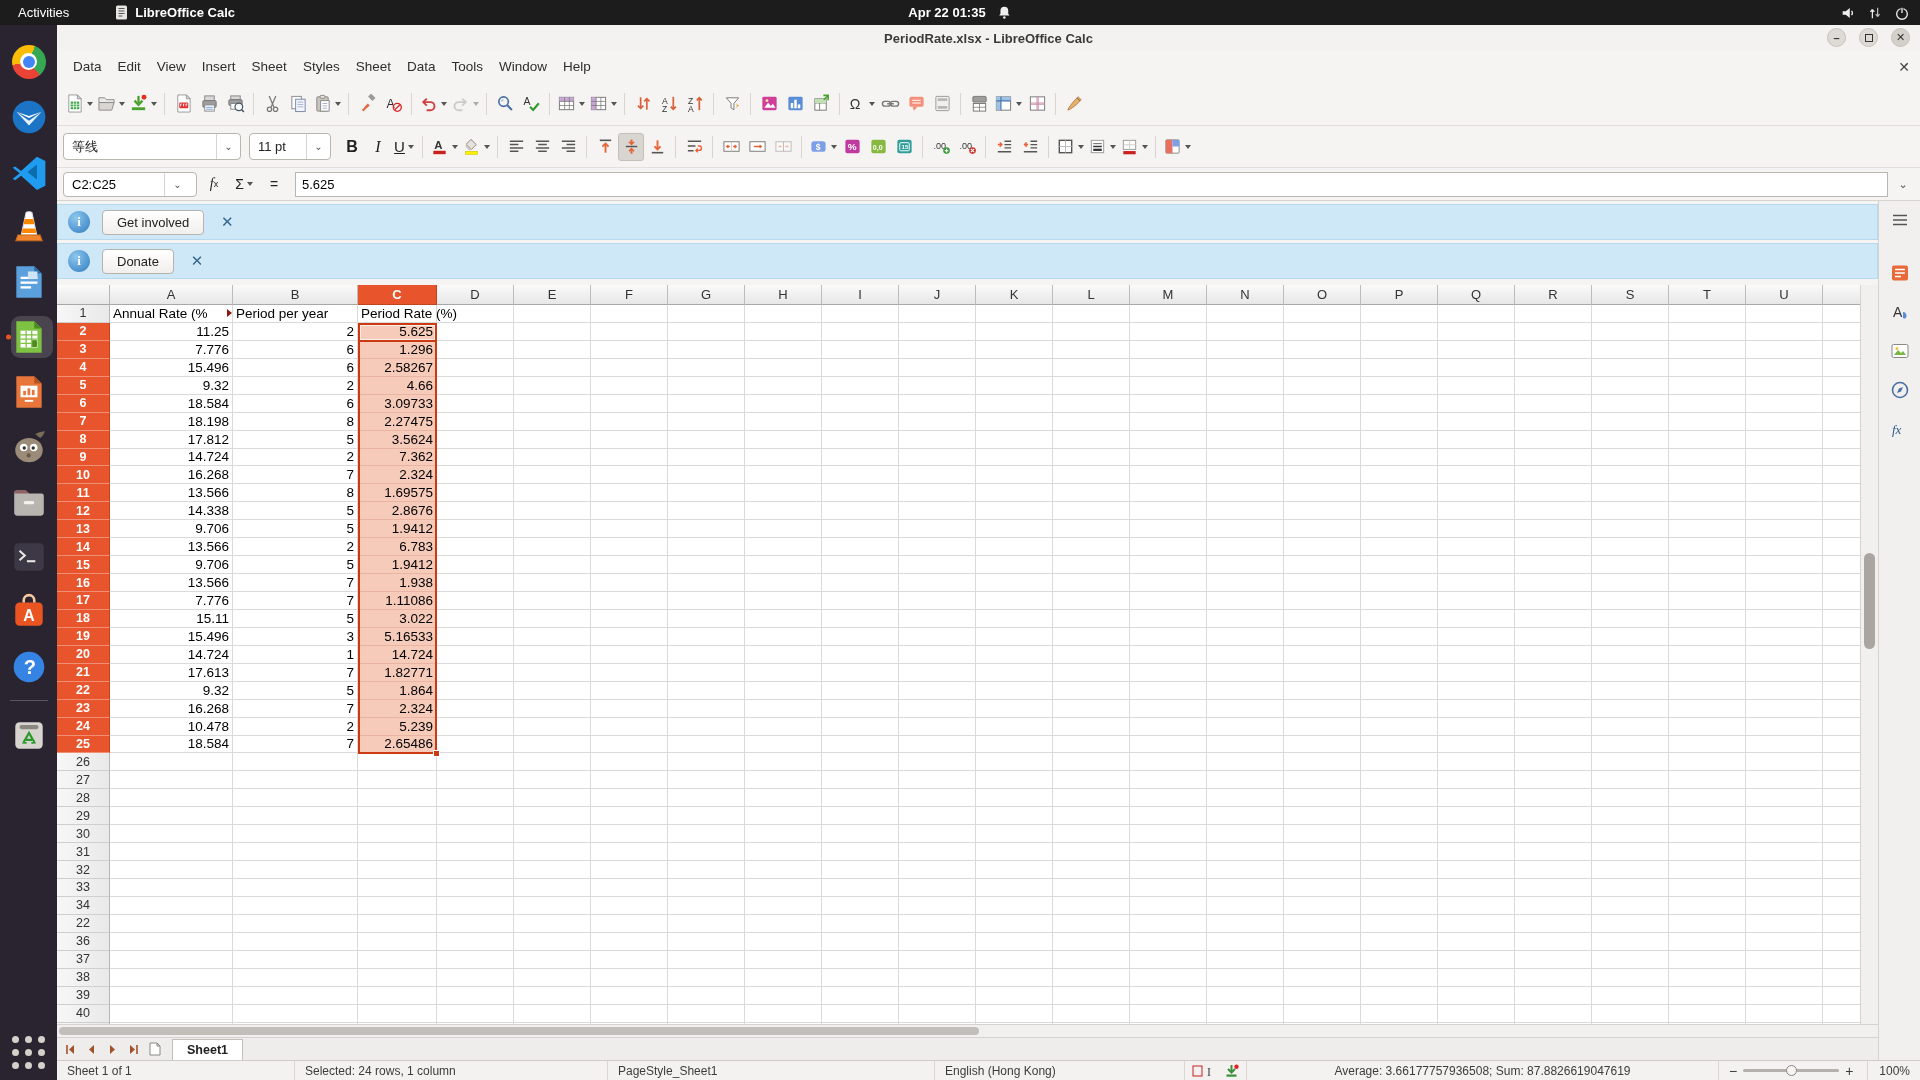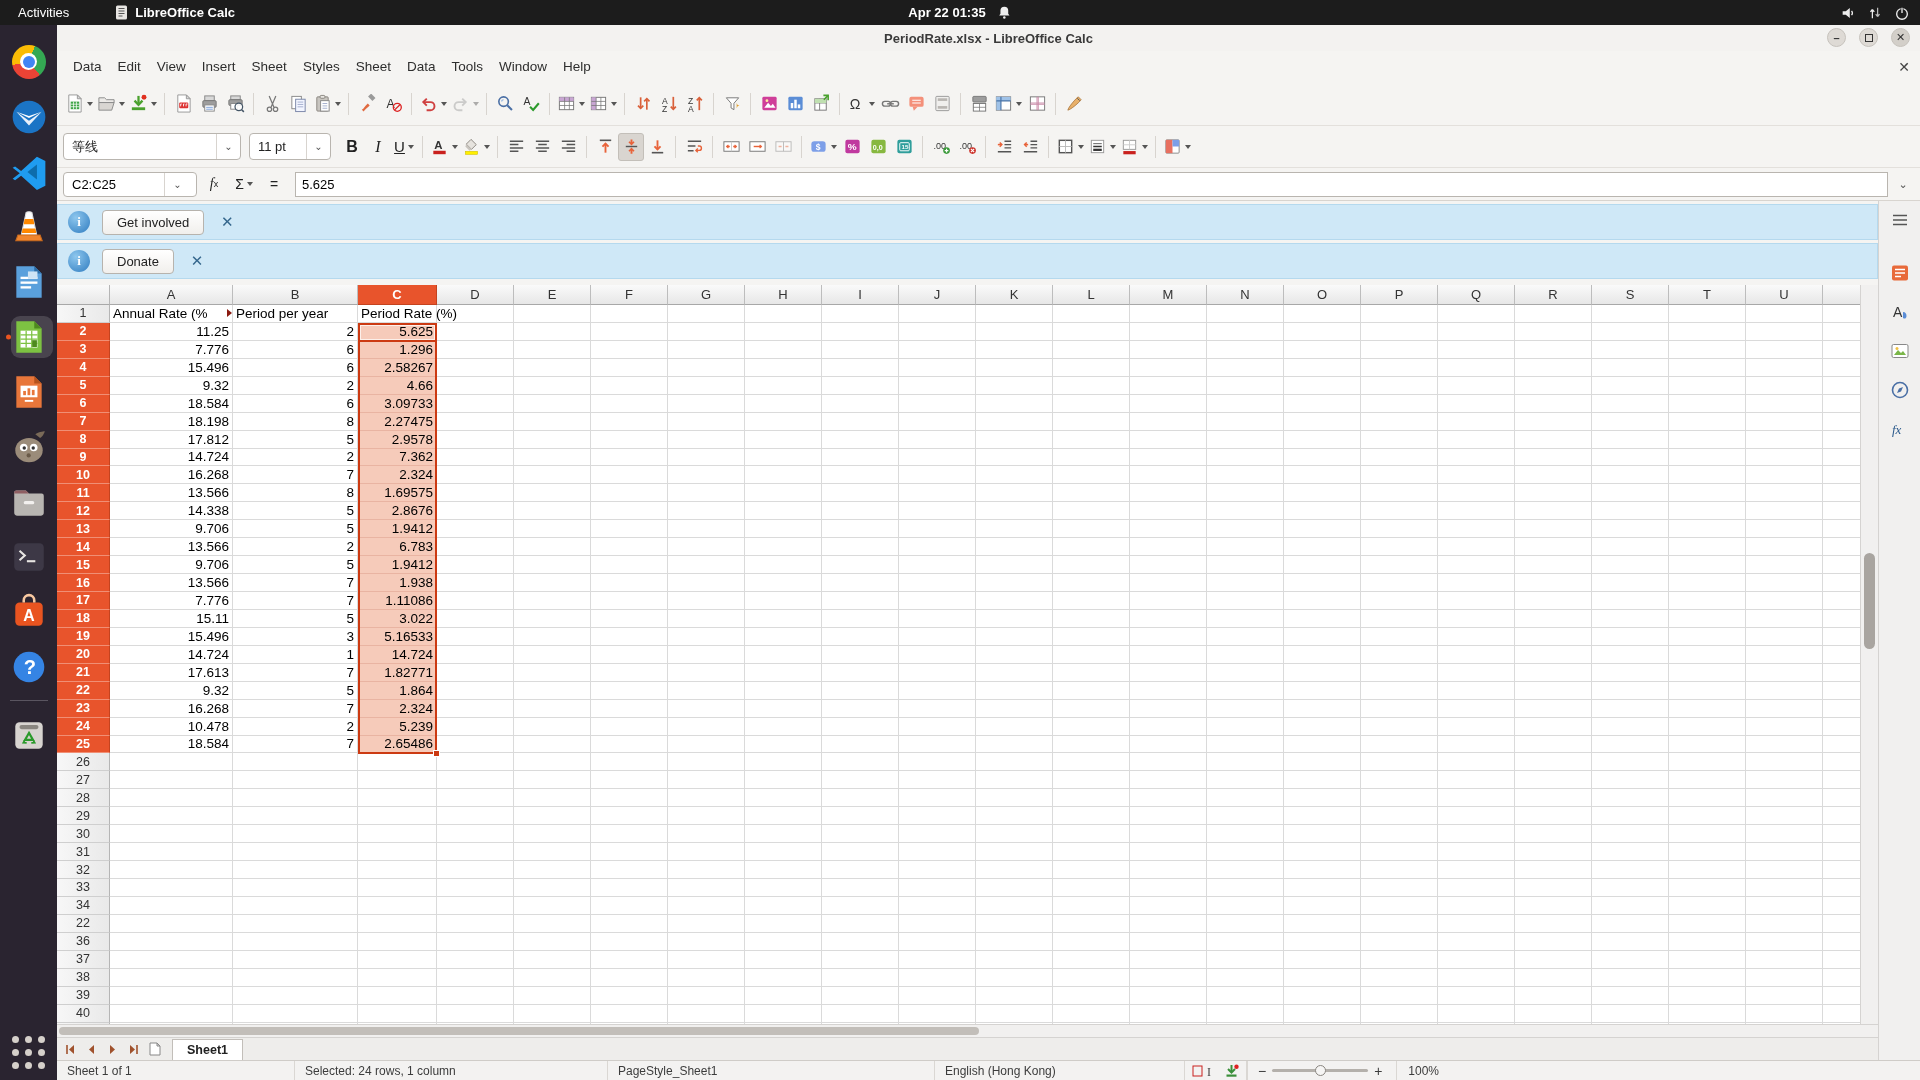--- a/index.html
+++ b/index.html
@@ -1008,21 +1008,21 @@
               <div class="cell" style="width:77px"></div>
               <div class="cell" style="width:77px"></div>
               <div class="cell" style="width:77px"></div>
               <div class="cell" style="width:77px"></div>
               <div class="cell" style="width:37px;border-right:none"></div>
             </div>
             <div class="row" style="height:17.95px">
               <div class="row-hdr sel-row">8</div>
               <div class="cell num" style="width:123px">17.812</div>
               <div class="cell num" style="width:125px">5</div>
-              <div class="cell num selc" style="width:79px">2.9578</div>
+              <div class="cell num selc" style="width:79px">3.5624</div>
               <div class="cell" style="width:77px"></div>
               <div class="cell" style="width:77px"></div>
               <div class="cell" style="width:77px"></div>
               <div class="cell" style="width:77px"></div>
               <div class="cell" style="width:77px"></div>
               <div class="cell" style="width:77px"></div>
               <div class="cell" style="width:77px"></div>
               <div class="cell" style="width:77px"></div>
               <div class="cell" style="width:77px"></div>
               <div class="cell" style="width:77px"></div>
@@ -1957,20 +1957,21 @@
         </span>
       <span>
           <svg width="16" height="14" viewBox="0 0 16 14">
             <path d="M7.5 1v7" stroke="#3a8f3a" stroke-width="2"></path>
             <path d="M4 5l3.5 3.5L11 5" fill="none" stroke="#3a8f3a" stroke-width="2"></path>
             <rect x="2.5" y="10.5" width="10" height="2.2" fill="#3a8f3a"></rect>
             <circle cx="12.5" cy="2.8" r="2.2" fill="#d22"></circle>
           </svg>
         </span>
     </span>
+    <span class="sb-seg sb-stats">Average: 3.66177757936508; Sum: 87.8826619047619</span>
     <span class="sb-seg sb-zoom">
       <span style="font-size:14px">−</span>
       <span class="ztrack">
           <span class="zthumb"></span>
         </span>
       <span style="font-size:14px">+</span>
     </span>
     <span class="sb-seg sb-pct">100%</span>
   </div>
 </div>

